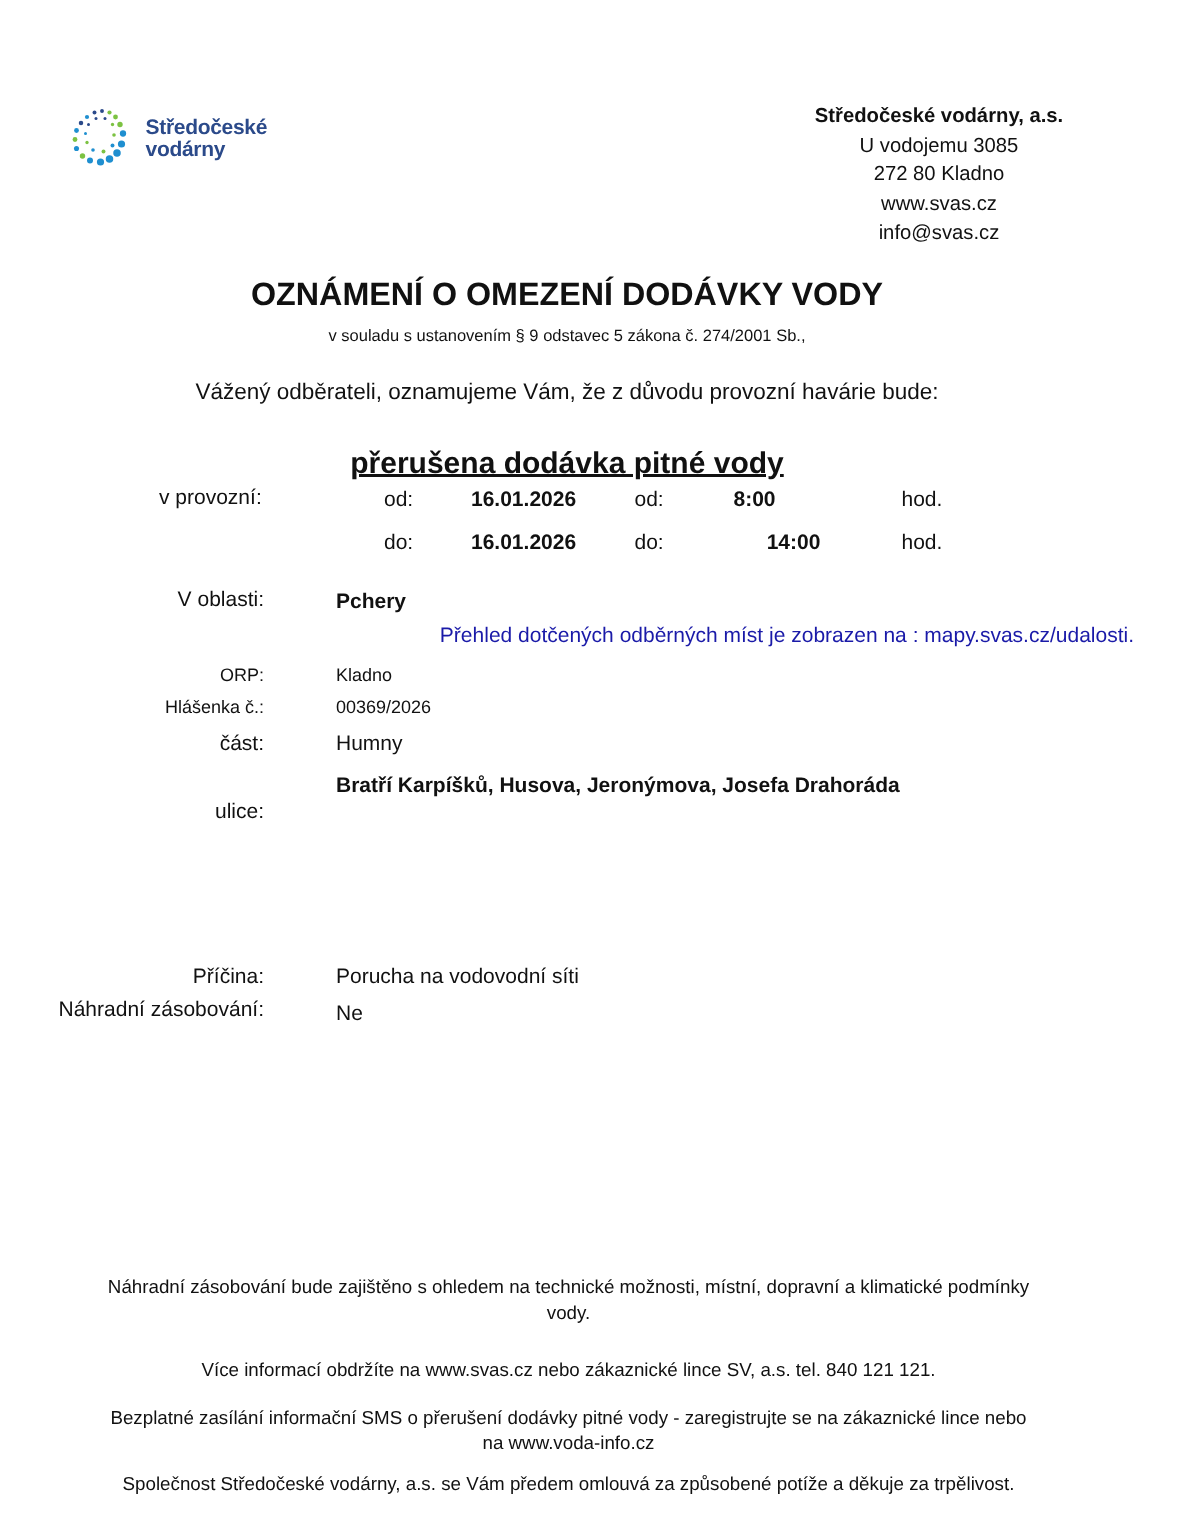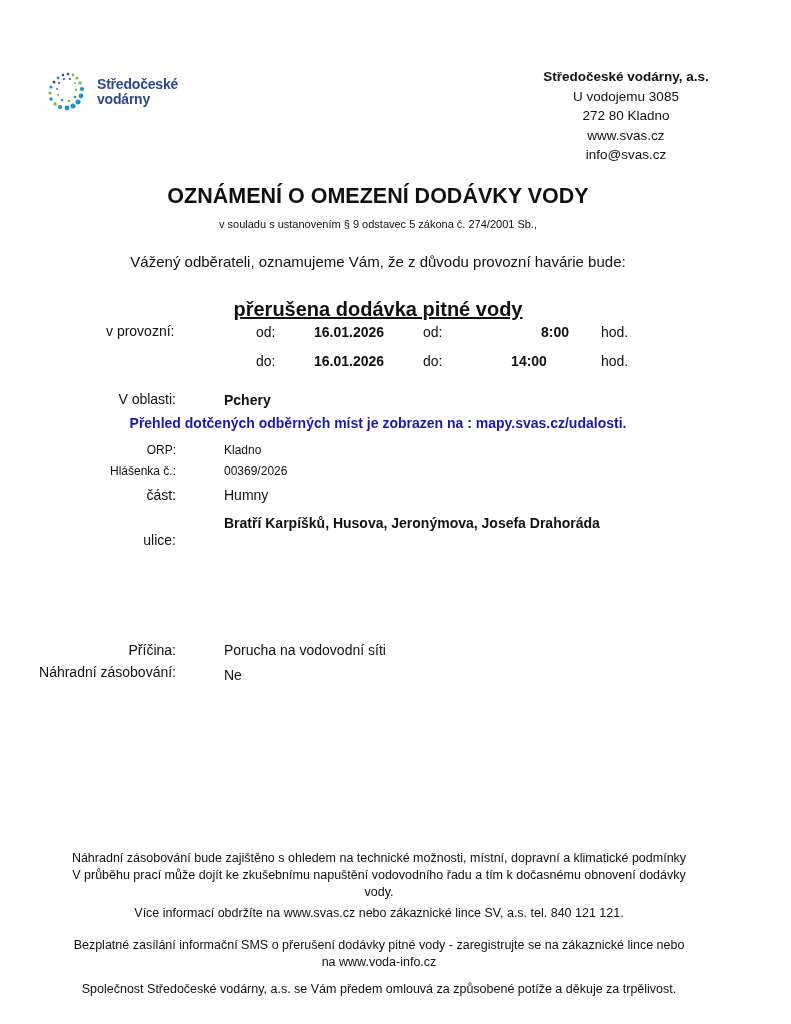--- a/index.html
+++ b/index.html
@@ -16,21 +16,21 @@
   .company .name { font-weight: bold; }
   
   .title { left: 0; width: 756px; top: 184px; text-align: center; font-size: 21.5px; font-weight: bold; letter-spacing: 0px; }
   .subtitle { left: 0; width: 756px; top: 217px; text-align: center; font-size: 11px; line-height: 15px; }
   .greeting { left: 0; width: 756px; top: 253px; text-align: center; font-size: 15px; }
   .interruption { left: 0; width: 756px; top: 298px; text-align: center; font-size: 20px; font-weight: bold; text-decoration: underline; }
   .lbl { font-size: 14px; }
   .val-b { font-size: 14px; font-weight: bold; }
   .small { font-size: 12px; }
   .rlab { text-align: right; }
-  .link-line { left: 0; width: 756px; top: 415px; text-align: center; font-size: 14px; font-weight: bold; color: #1a1aa8; }
+  .link-line { left: 0; width: 756px; top: 415px; text-align: right; font-size: 14px; font-weight: normal; color: #1a1aa8; }
   .footer { left: 20px; width: 718px; text-align: center; font-size: 12.5px; line-height: 17px; }
 </style>
 </head>
 <body>
 
 <div class="abs logo">
   <svg width="48" height="44" viewBox="0 0 48 44">
     <g>
       <circle cx="24" cy="4" r="1.3" fill="#2b4a8a"></circle>
       <circle cx="19" cy="5" r="1.3" fill="#2b4a8a"></circle>
@@ -81,21 +81,21 @@
 </div>
 <div class="abs greeting">Vážený odběrateli, oznamujeme Vám, že z důvodu provozní havárie bude:</div>
 
 <div class="abs interruption">přerušena dodávka pitné vody</div>
 
 <div class="abs lbl" style="left:106px; top:323px;">v provozní:</div>
 
 <div class="abs lbl" style="left:256px; top:324px;">od:</div>
 <div class="abs val-b" style="left:314px; top:324px;">16.01.2026</div>
 <div class="abs lbl" style="left:423px; top:324px;">od:</div>
-<div class="abs val-b" style="left:489px; width:80px; text-align:right; top:324px;">8:00</div>
+<div class="abs val-b" style="left:489px; width:80px; text-align:left; top:324px;">8:00</div>
 <div class="abs lbl" style="left:601px; top:324px;">hod.</div>
 
 <div class="abs lbl" style="left:256px; top:353px;">do:</div>
 <div class="abs val-b" style="left:314px; top:353px;">16.01.2026</div>
 <div class="abs lbl" style="left:423px; top:353px;">do:</div>
 <div class="abs val-b" style="left:489px; width:80px; text-align:center; top:353px;">14:00</div>
 <div class="abs lbl" style="left:601px; top:353px;">hod.</div>
 
 <div class="abs lbl rlab" style="left:60px; width:116px; top:391px;">V oblasti:</div>
 <div class="abs val-b" style="left:224px; top:392px;">Pchery</div>
@@ -115,21 +115,20 @@
 <div class="abs val-b" style="left:224px; top:515px;">Bratří Karpíšků, Husova, Jeronýmova, Josefa Drahoráda</div>
 
 <div class="abs lbl rlab" style="left:20px; width:156px; top:642px;">Příčina:</div>
 <div class="abs lbl" style="left:224px; top:642px;">Porucha na vodovodní síti</div>
 
 <div class="abs lbl rlab" style="left:0px; width:176px; top:664px;">Náhradní zásobování:</div>
 <div class="abs lbl" style="left:224px; top:667px;">Ne</div>
 
 <div class="abs footer" style="top:850px;">
   <div>Náhradní zásobování bude zajištěno s ohledem na technické možnosti, místní, dopravní a klimatické podmínky</div>
-  <div>V průběhu prací může dojít ke zkušebnímu napuštění vodovodního řadu a tím k dočasnému obnovení dodávky</div>
   <div>vody.</div>
 </div>
 <div class="abs footer" style="top:905px;">Více informací obdržíte na www.svas.cz nebo zákaznické lince SV, a.s. tel. 840 121 121.</div>
 <div class="abs footer" style="top:937px;">
   <div>Bezplatné zasílání informační SMS o přerušení dodávky pitné vody - zaregistrujte se na zákaznické lince nebo</div>
   <div>na www.voda-info.cz</div>
 </div>
 <div class="abs footer" style="top:981px;">Společnost Středočeské vodárny, a.s. se Vám předem omlouvá za způsobené potíže a děkuje za trpělivost.</div>
 
 </body></html>

